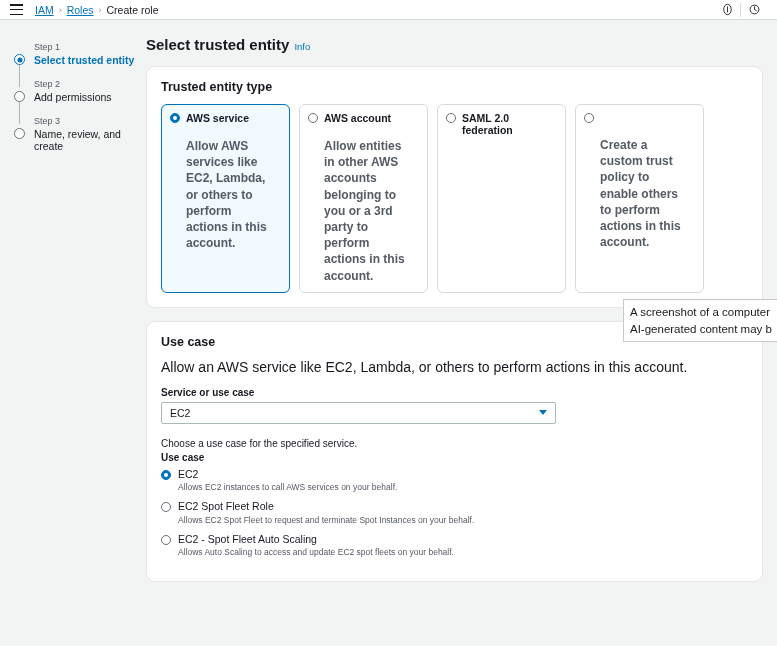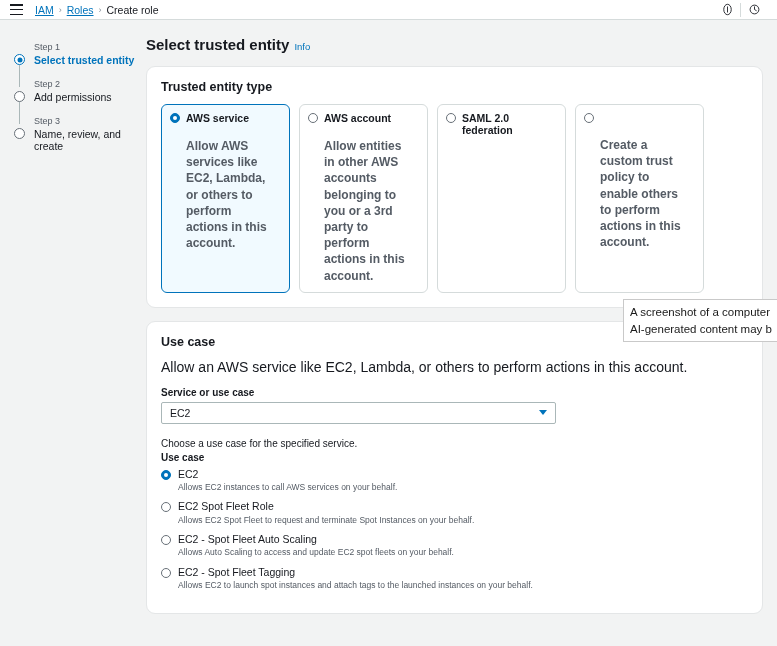--- a/index.html
+++ b/index.html
@@ -373,27 +373,20 @@
         </div>
 
         <div class="uc-item">
           <div class="uc-row">
             <div class="radio"></div>
             <div class="uc-title">EC2 - Spot Fleet Auto Scaling</div>
           </div>
           <div class="uc-sub">Allows Auto Scaling to access and update EC2 spot fleets on your behalf.</div>
         </div>
 
-        <div class="uc-item">
-          <div class="uc-row">
-            <div class="radio"></div>
-            <div class="uc-title">EC2 - Spot Fleet Tagging</div>
-          </div>
-          <div class="uc-sub">Allows EC2 to launch spot instances and attach tags to the launched instances on your behalf.</div>
-        </div>
 
       </div>
     </div>
 
   </div>
 </div>
 
 <div class="alt-tooltip">
   <div>A screenshot of a computer</div>
   <div>AI-generated content may b</div>

